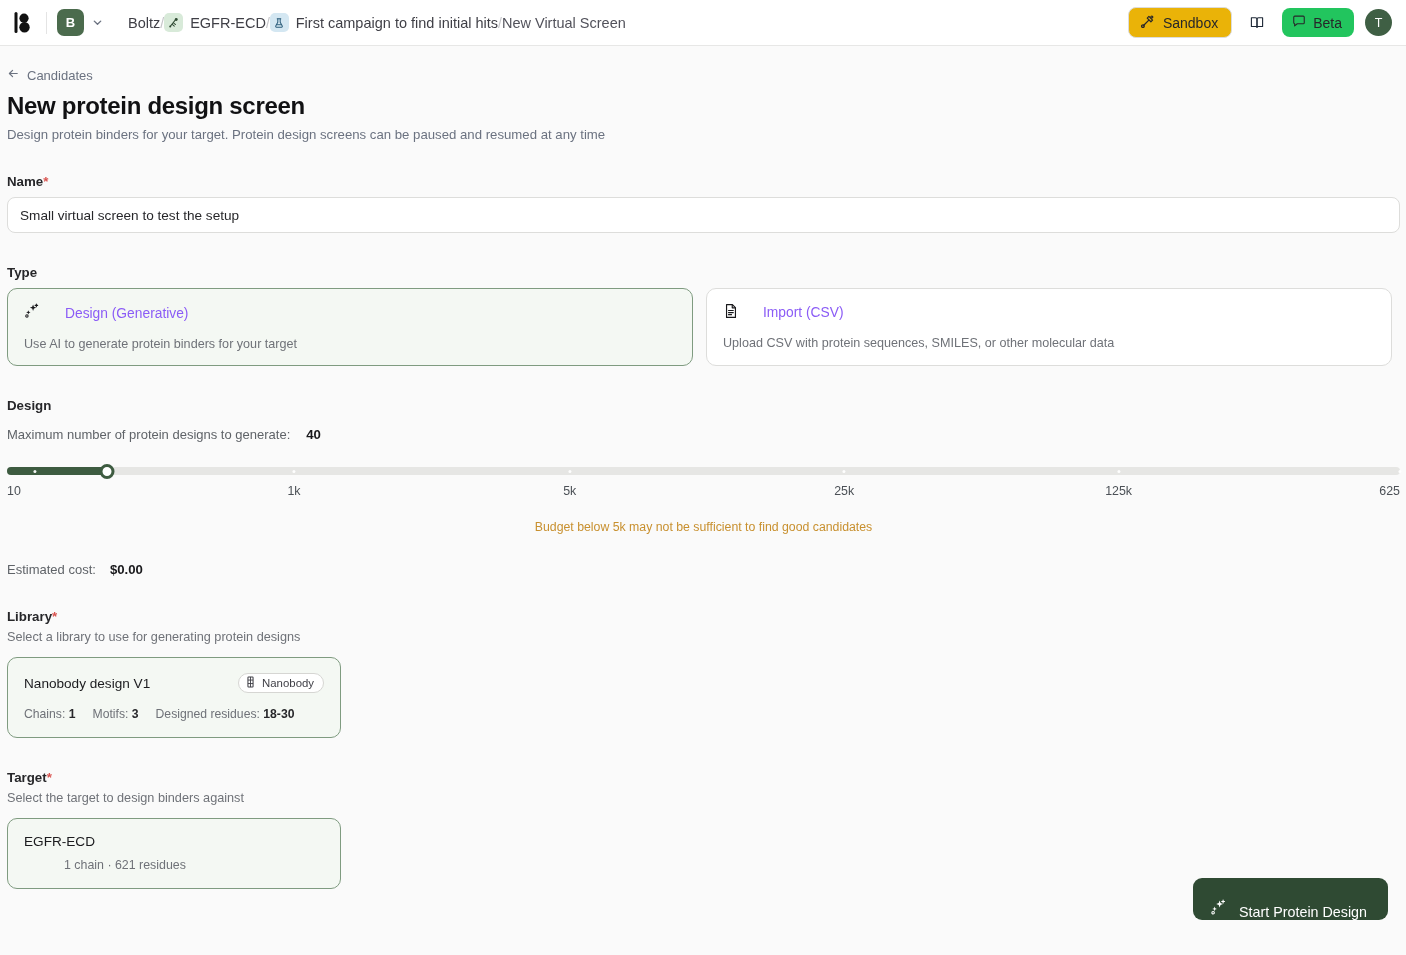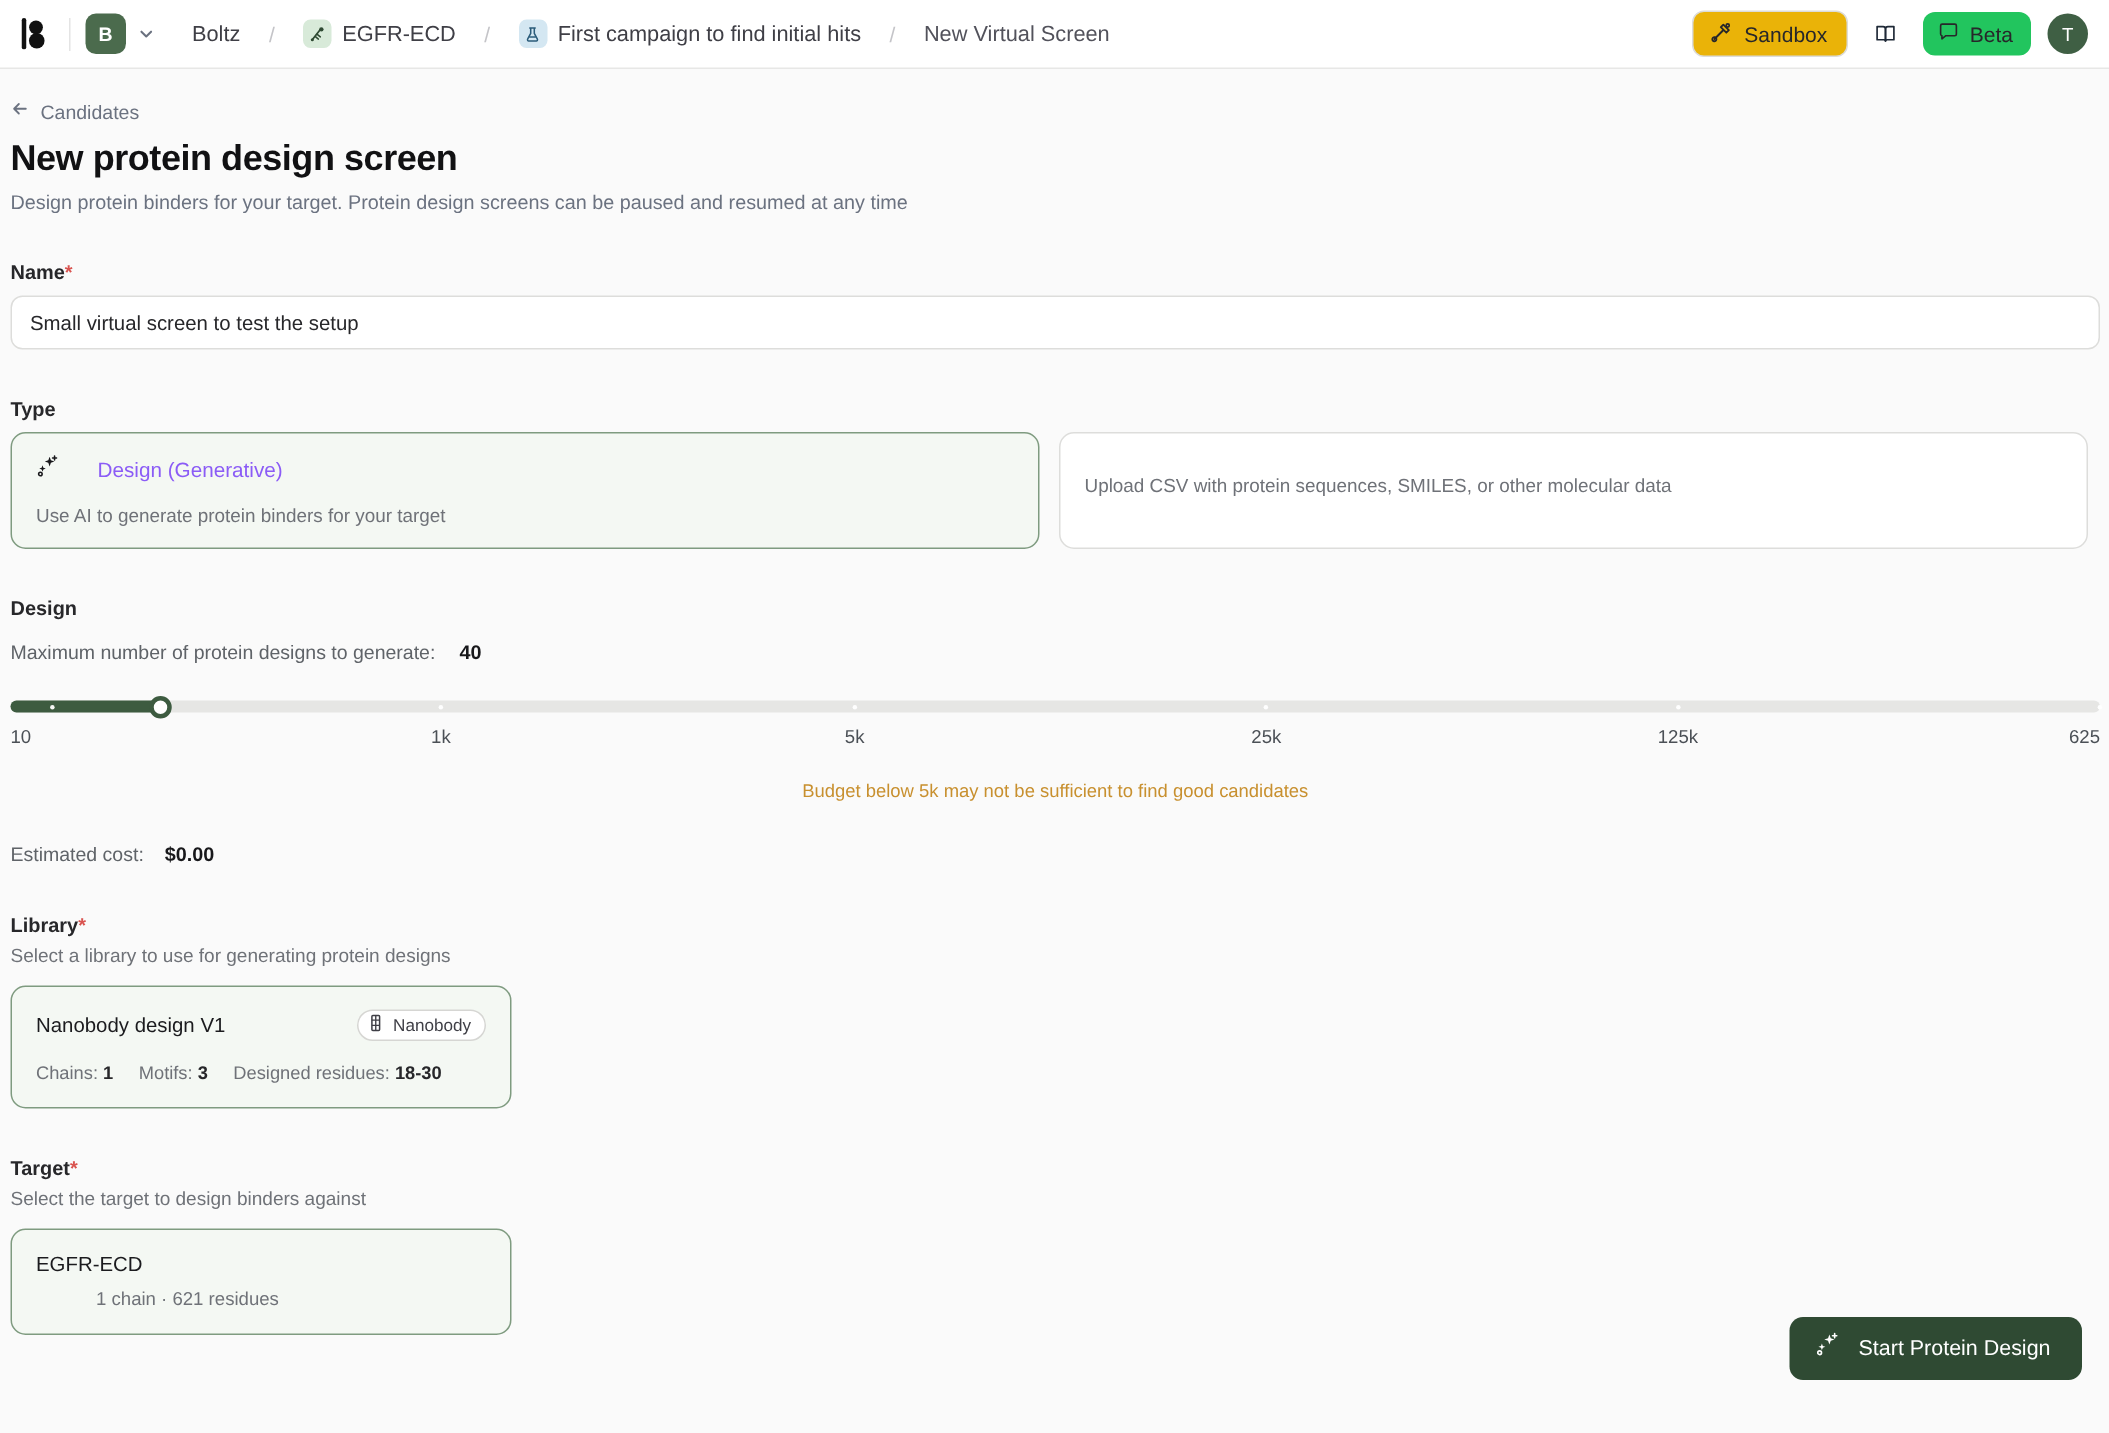--- a/index.html
+++ b/index.html
@@ -40,21 +40,21 @@
     background: #4b6b4d; color: #fff;
     font-size: 13px; font-weight: 600;
     display: flex; align-items: center; justify-content: center;
     letter-spacing: .2px;
   }
   .chev {
     color: #6b7280; font-size: 11px; line-height: 1; padding: 2px 3px;
     display:flex; align-items:center;
   }
   .crumbs {
-    display: flex; align-items: center; gap: 19px;
+    display: flex; align-items: center; gap: 0;
     margin-left: 22px;
     font-size: 14.5px;
   }
   .crumb { color: #3f3f46; display: flex; align-items: center; gap: 7px; white-space: nowrap; }
   .crumb.last { color: #52525b; }
   .crumb-sep { color: #c4c4c8; font-size: 14px; }
   .crumb-ico {
     width: 19px; height: 19px; border-radius: 5px;
     display: flex; align-items: center; justify-content: center;
     flex: 0 0 auto;
@@ -215,21 +215,21 @@
   }
   .sel-card-meta b { color: #27272a; font-weight: 700; }
   .target-sub { margin-top: 9px; font-size: 12.4px; color: #6f7278; margin-left: 40px; }
 
   
   .start-btn {
     position: absolute; right: 18px; bottom: 35px;
     height: 42px;
     background: #2f4a33; color: #fff;
     border: none; border-radius: 9px;
-    display: flex; align-items: center; gap: 11px;
+    display: flex; align-items: flex-end; gap: 11px;
     padding: 0 21px 0 17px;
     font-size: 14.3px; font-weight: 500;
     cursor: pointer;
     font-family: "Liberation Sans", sans-serif;
   }
   .spacer-lg { height: 28px; }
 </style>
 </head>
 <body>
 
@@ -358,20 +358,30 @@
             <circle cx="3.1" cy="13.8" r="1.25" fill="none" stroke="#18181b" stroke-width="1.1"></circle>
             <path d="M13.1 1.1 L13.1 3.9 M11.7 2.5 L14.5 2.5" stroke="#18181b" stroke-width="1.1" stroke-linecap="round"></path>
           </svg>
         </span>
         <span>Design (Generative)</span>
       </div>
       <div class="type-card-desc">Use AI to generate protein binders for your target</div>
     </div>
 
     <div class="type-card">
+      <div class="type-card-head">
+        <span>
+          <svg width="16" height="16" viewBox="0 0 18 18">
+            <path d="M4 1.8 L10.6 1.8 L14 5.2 L14 16.2 L4 16.2 Z" stroke="#18181b" stroke-width="1.3" fill="none" stroke-linejoin="round"></path>
+            <path d="M10.4 1.9 L10.4 5.4 L13.9 5.4" stroke="#18181b" stroke-width="1.3" fill="none" stroke-linejoin="round"></path>
+            <path d="M6.2 8.4 L11.6 8.4 M6.2 10.8 L11.6 10.8 M6.2 13.1 L9.6 13.1" stroke="#18181b" stroke-width="1.2" stroke-linecap="round"></path>
+          </svg>
+        </span>
+        <span>Import (CSV)</span>
+      </div>
       <div class="type-card-desc">Upload CSV with protein sequences, SMILES, or other molecular data</div>
     </div>
   </div>
 
   
   <div class="field-label">Design</div>
   <div class="budget-line">
     <span>Maximum number of protein designs to generate:</span>
     <span class="budget-val">40</span>
   </div>

